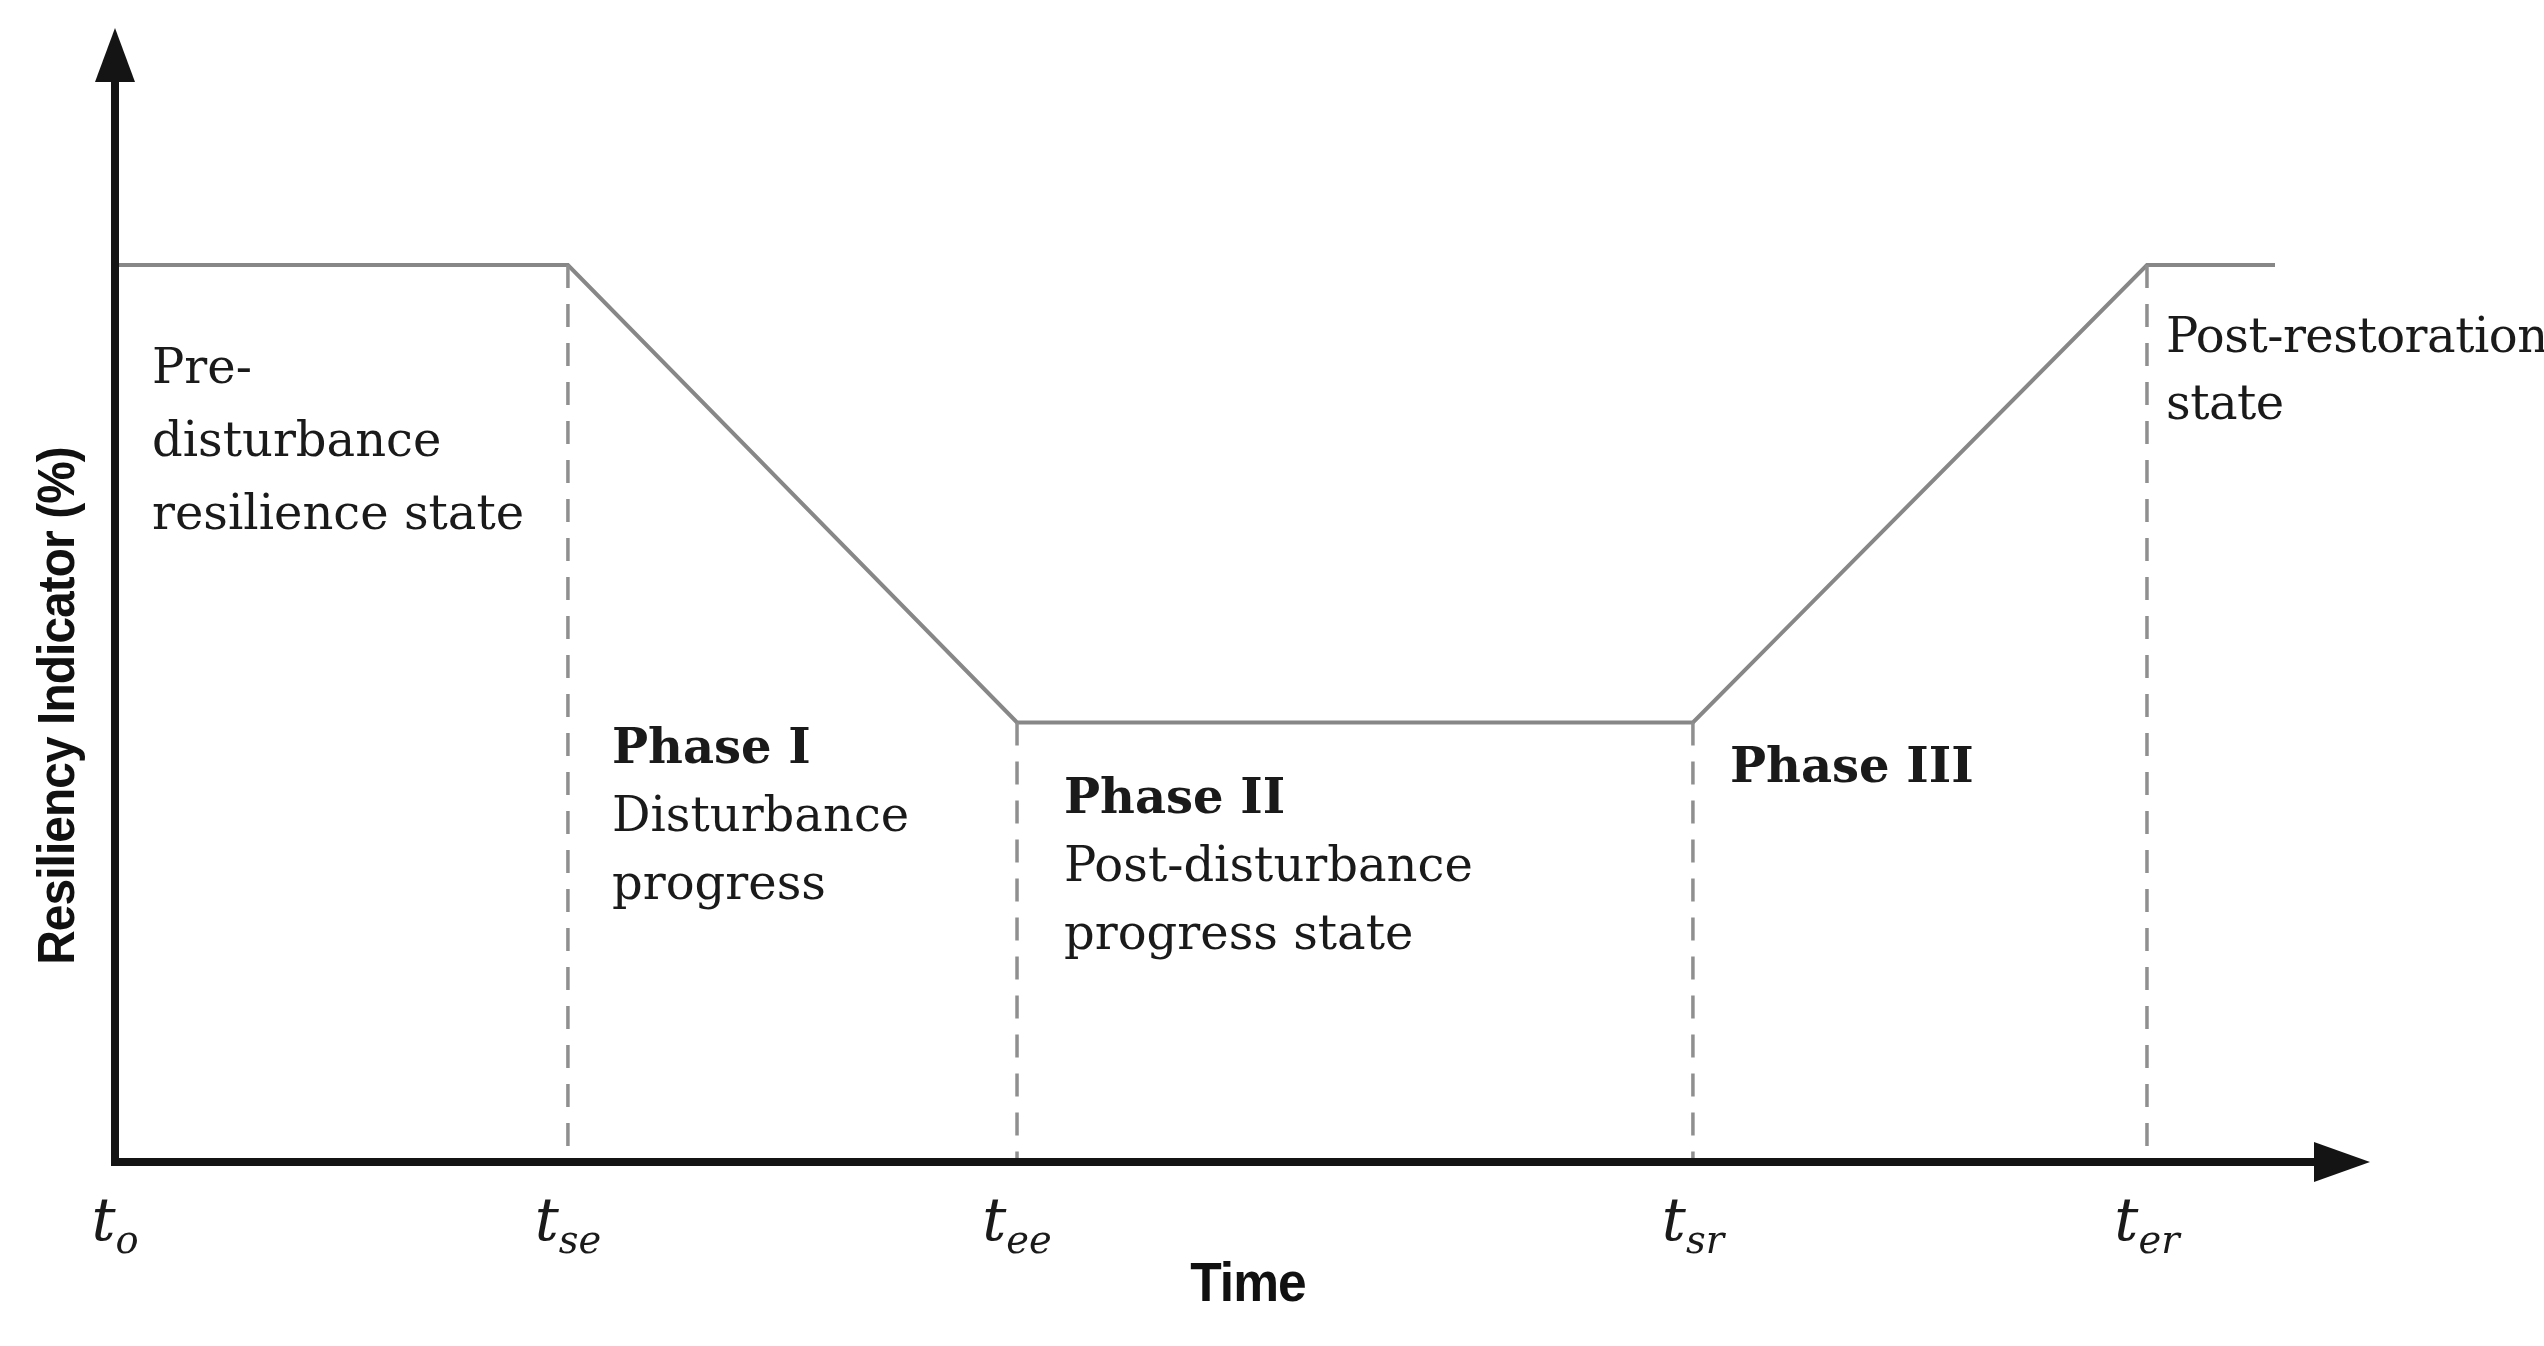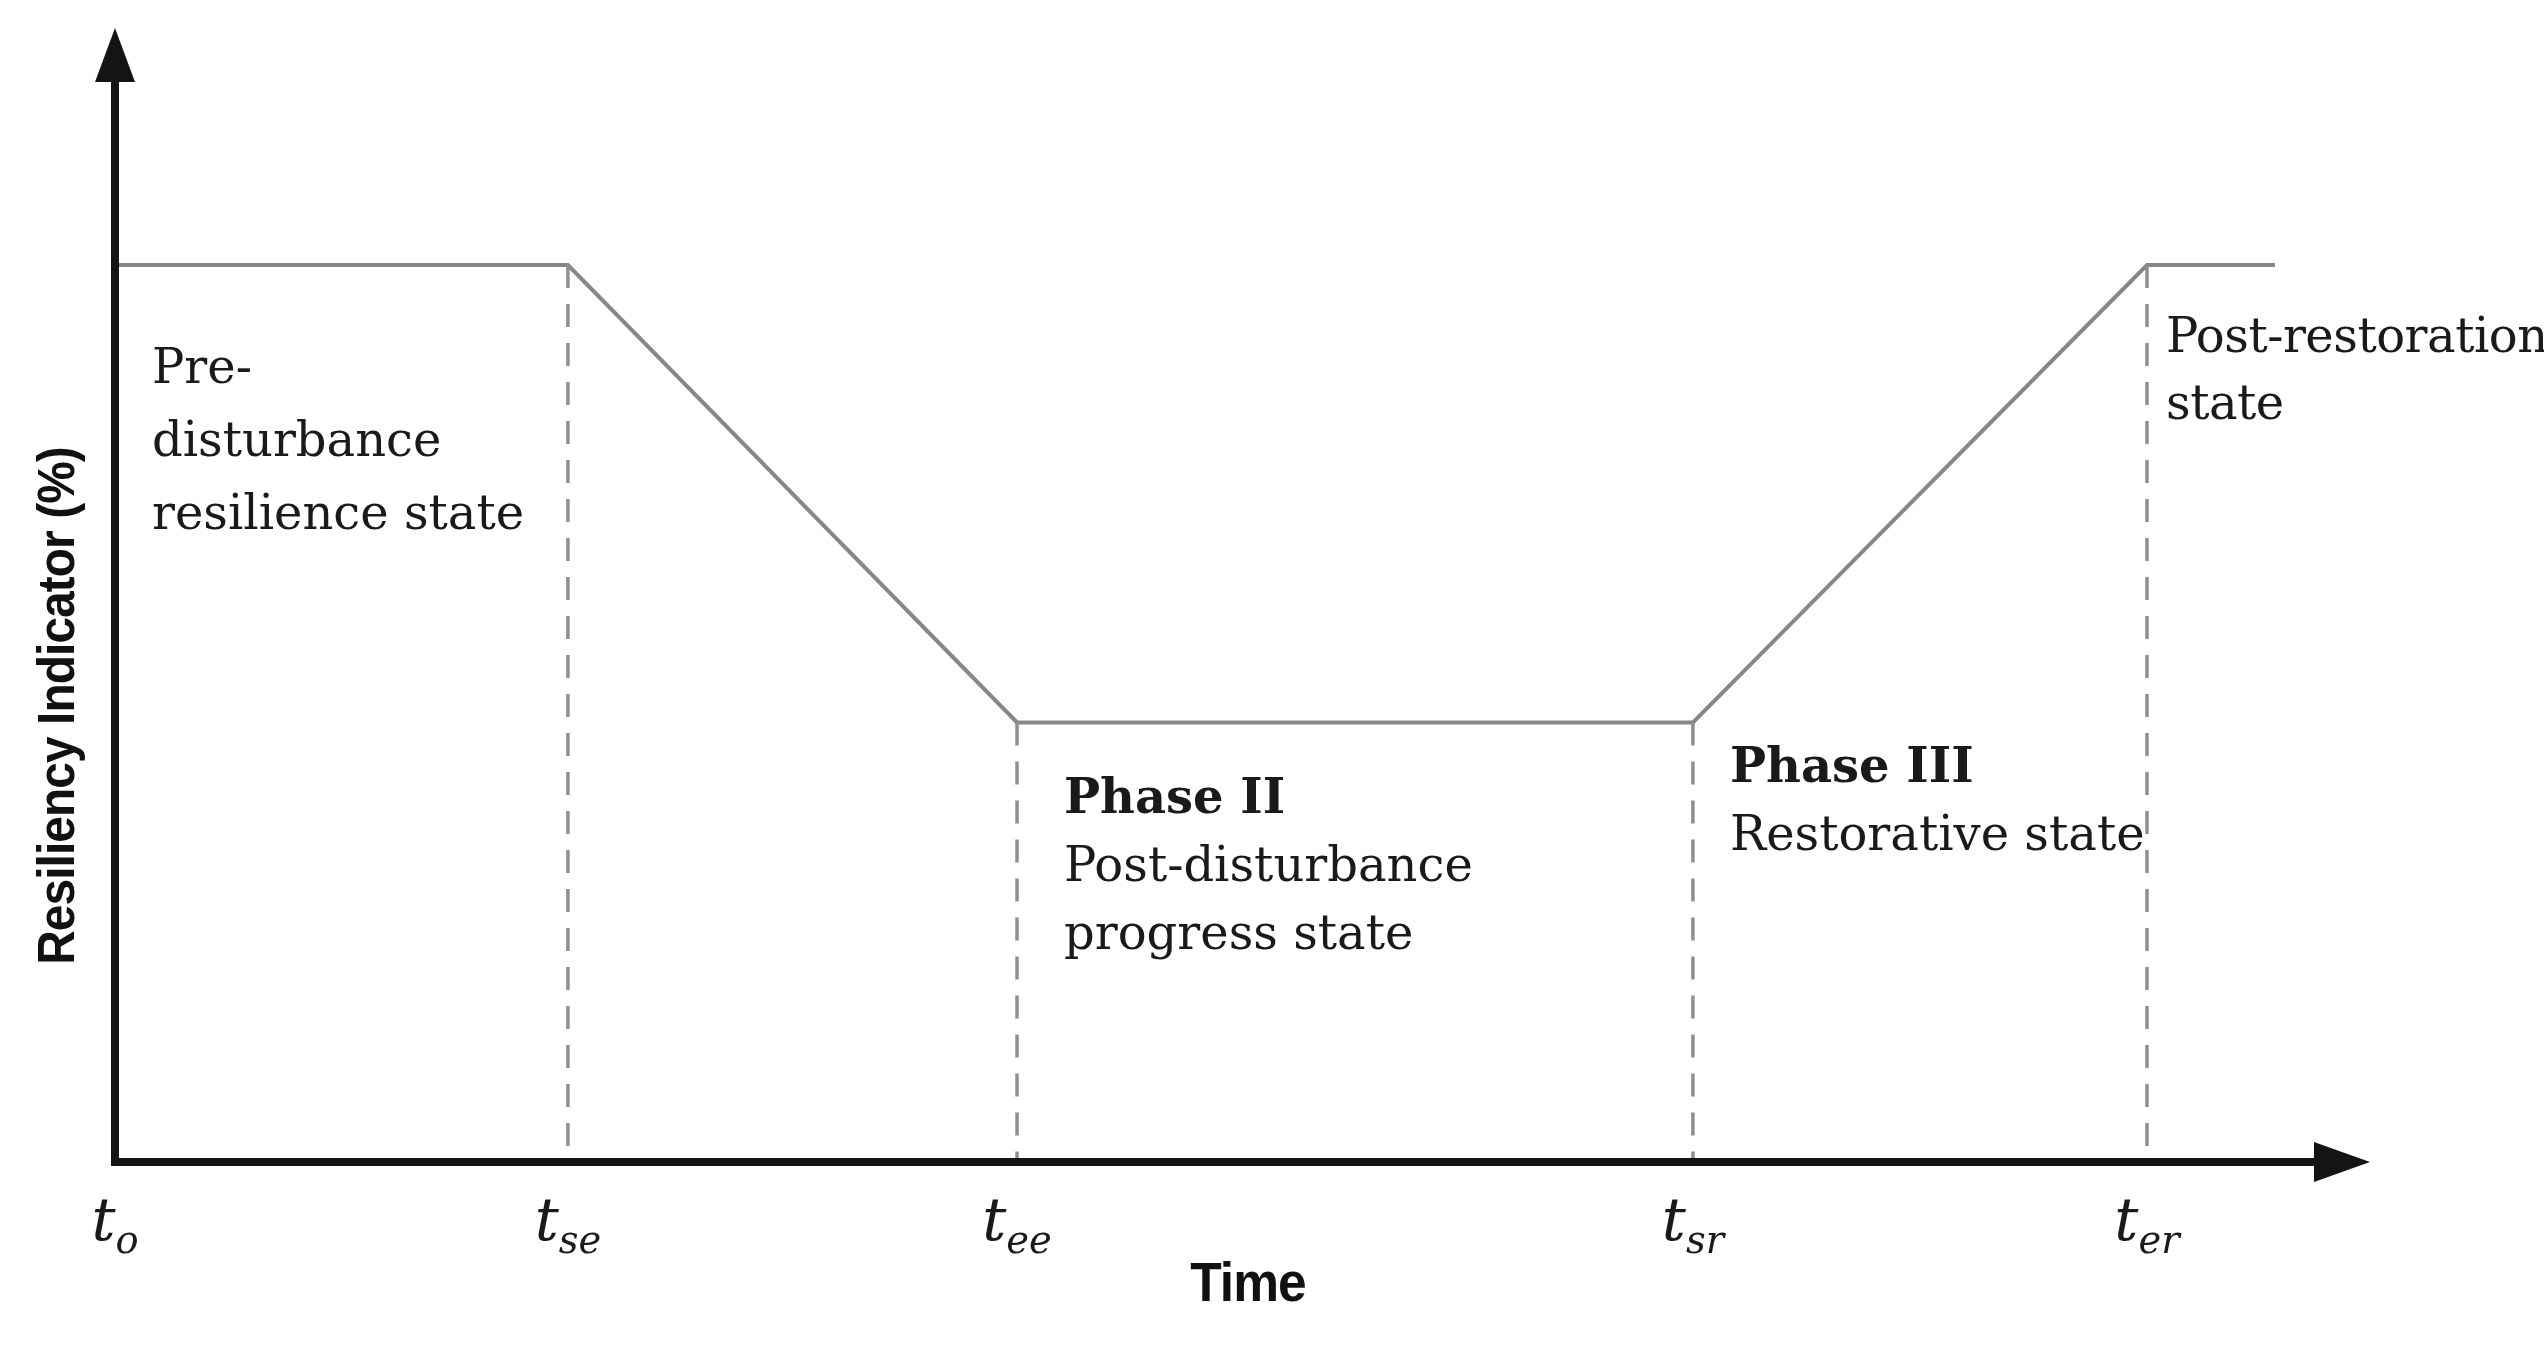--- a/index.html
+++ b/index.html
@@ -90,30 +90,34 @@
   <div class="tick-label" style="left: 1017.02px;"><span>t</span><sub>ee</sub></div>
   <div class="tick-label" style="left: 1692.92px;"><span>t</span><sub>sr</sub></div>
   <div class="tick-label" style="left: 2146.97px;"><span>t</span><sub>er</sub></div>
 
   <div class="annot pre-block" style="left:152px;top:330px;">
     <div>Pre-</div>
     <div>disturbance</div>
     <div>resilience state</div>
   </div>
 
+  <div class="annot" style="left:612px;top:712px;">
+    <div class="title">Phase I</div>
+    <div>Disturbance</div>
+    <div>progress</div>
+  </div>
 
   <div class="annot" style="left:1064px;top:762px;">
     <div class="title">Phase II</div>
     <div>Post-disturbance</div>
     <div>progress state</div>
   </div>
 
   <div class="annot" style="left:1730px;top:731px;">
     <div class="title">Phase III</div>
-    <div>Restorative state</div>
   </div>
 
   <div class="annot post-block" style="left:2166px;top:302px;">
     <div>Post-restoration</div>
     <div>state</div>
   </div>
 
 </div>
 
 </body></html>

